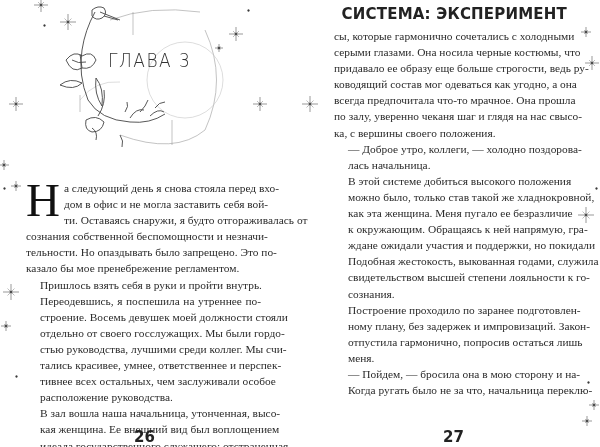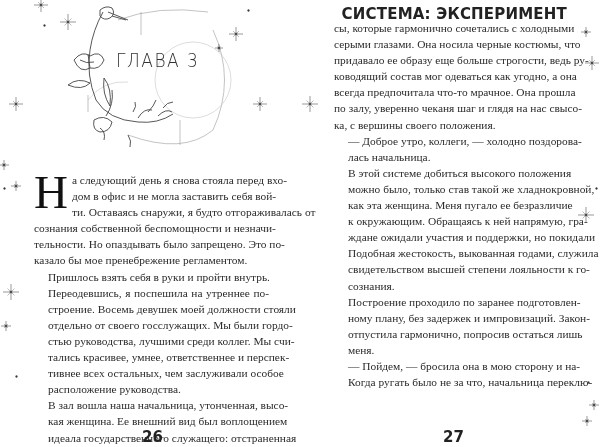--- a/index.html
+++ b/index.html
@@ -1,32 +1,32 @@
 <!DOCTYPE html>
 <html><head>
 <meta charset="utf-8">
 <style>
   html, body { margin: 0; padding: 0; background: #fff; }
   body { width: 600px; height: 447px; position: relative; overflow: hidden; }
   .spread { position: absolute; inset: 0; background: #fff; }
   .page { position: absolute; top: 0; height: 447px; }
-  .page-left { left: 8px; width: 300px; }
+  .page-left { left: 0; width: 300px; }
   .page-right { left: 300px; width: 300px; }
 
   .body-text {
     position: absolute;
     font-family: "Liberation Serif", "DejaVu Serif", serif;
     font-size: 11.4px;
     line-height: 16.1px;
     color: #2b2b2b;
     text-align: justify;
     text-align-last: auto;
   }
   .body-text p { margin: 0; text-indent: 14px; }
-  .body-text p.noindent { text-indent: 0; }
+  .body-text p.noindent { text-indent: 0; margin-top: 8px; }
   .body-text .ln { display: block; text-align: justify; text-align-last: justify; white-space: nowrap; }
   .body-text .ln.last { text-align-last: left; }
 
   .left-text { left: 26px; top: 172px; width: 235px; }
   .right-text { left: 34px; top: 20px; width: 235px; }
 
   .dropcap {
     float: left;
     font-family: "Liberation Serif", "DejaVu Serif", serif;
     font-size: 47px;

